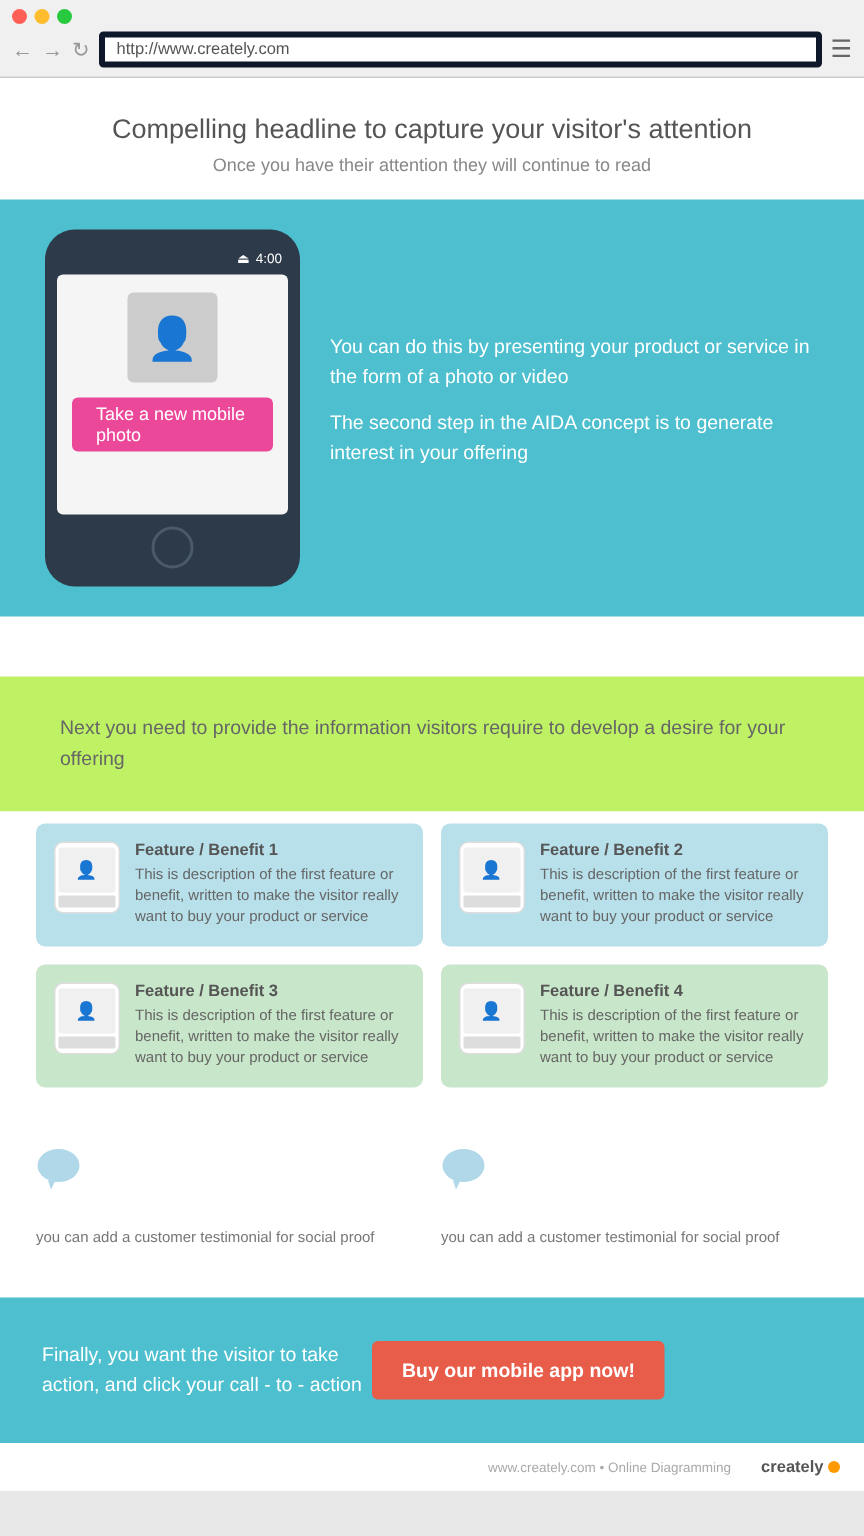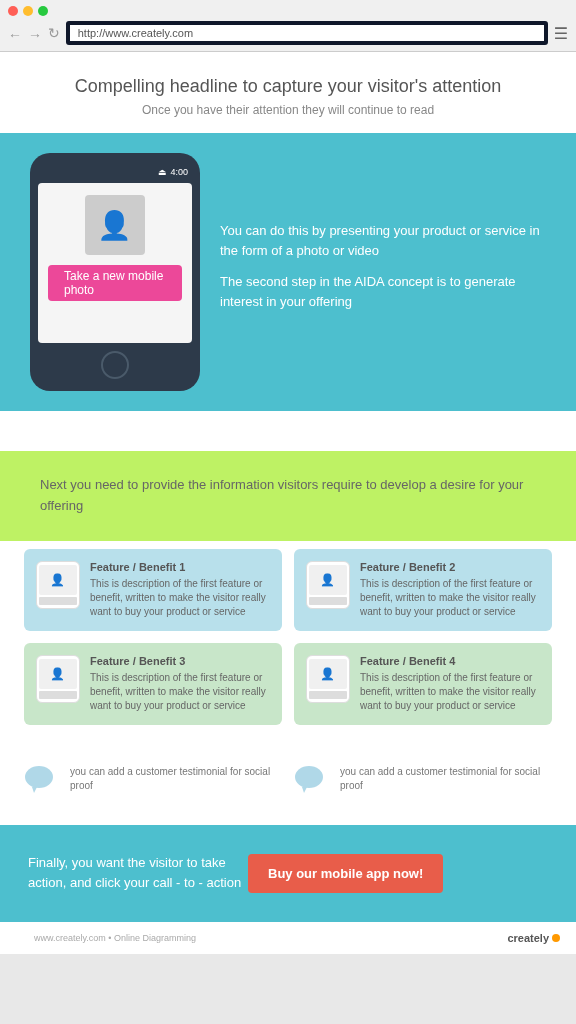--- a/index.html
+++ b/index.html
@@ -234,22 +234,23 @@
     .testimonials-section {
       display: grid;
       grid-template-columns: 1fr 1fr;
       gap: 12px;
       padding: 8px 24px 24px;
       background: white;
     }
     .testimonial-item {
       display: flex;
       align-items: flex-start;
-      gap: 16px;
+      gap: 26px;
       padding: 8px 0;
+      flex-direction: column;
     }
     .speech-bubble-icon {
       width: 30px;
       height: 28px;
       min-width: 30px;
       position: relative;
     }
     .speech-bubble-icon svg {
       width: 30px;
       height: 28px;
@@ -284,23 +285,23 @@
       font-weight: bold;
       cursor: pointer;
       white-space: nowrap;
     }
 
     
     .footer-section {
       background: white;
       padding: 10px 16px;
       display: flex;
-      justify-content: space-between;
-      align-items: center;
-      gap: 6px;
+      justify-content: flex-end;
+      align-items: center;
+      gap: 20px;
       margin-left: 18px;
     }
     .footer-text {
       font-size: 9px;
       color: #aaa;
     }
     .creately-logo {
       display: flex;
       align-items: center;
       gap: 3px;

